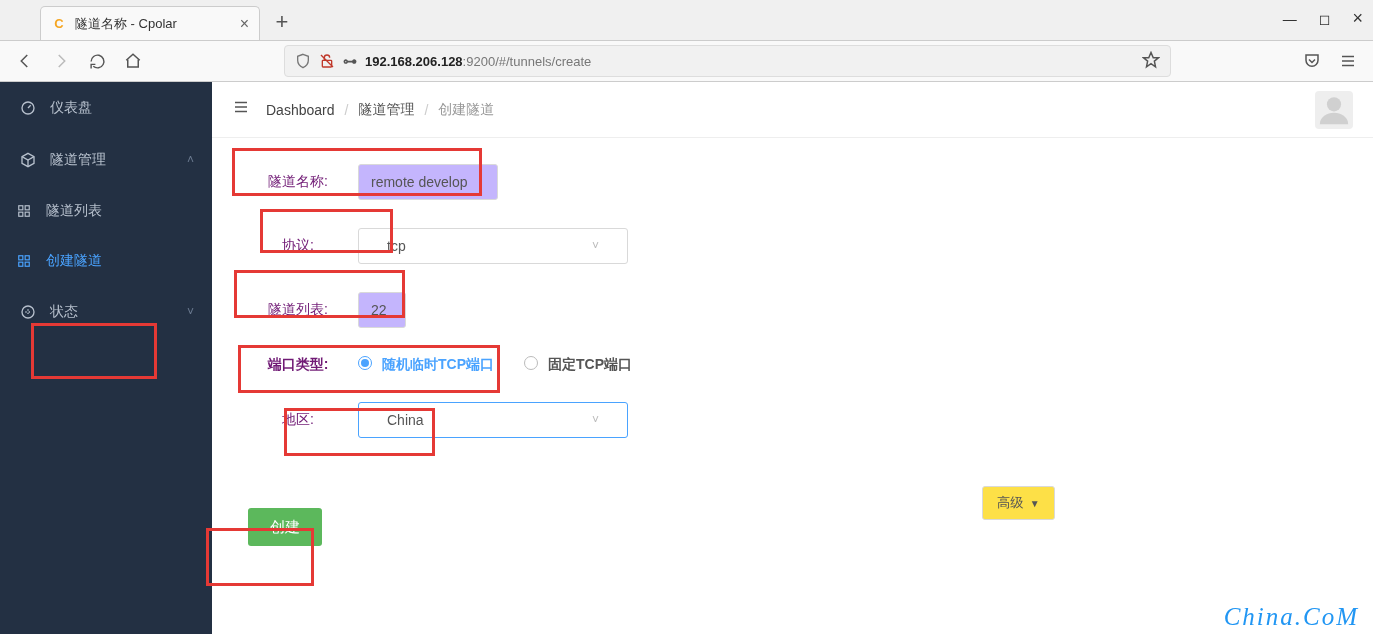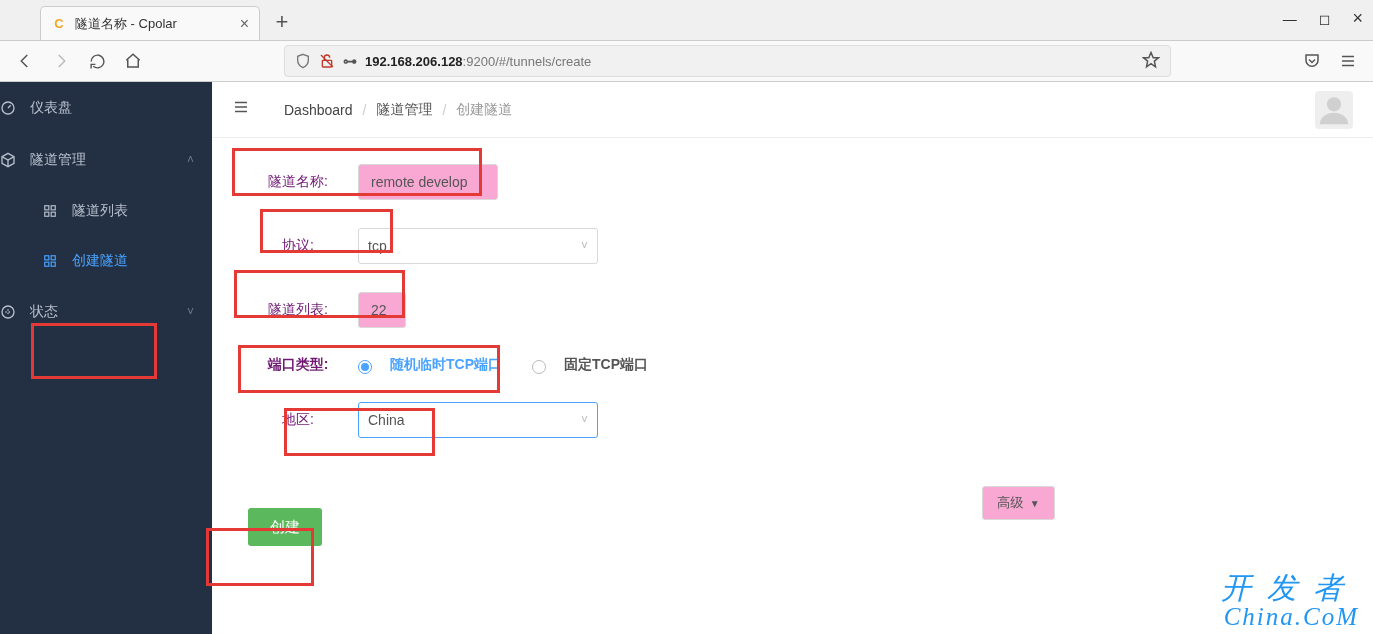--- a/index.html
+++ b/index.html
@@ -18,51 +18,51 @@
   .nav-bar { height:42px; border-top:1px solid #ccc; border-bottom:1px solid #ccc; background:#f9f9f9; display:flex; align-items:center; padding:0 10px; gap:6px;}
   .nav-btn { width:30px; height:30px; display:flex; align-items:center; justify-content:center; color:#555; border-radius:4px;}
   .nav-btn.disabled { color:#aaa;}
   .url-bar { flex:1; height:32px; background:#f1f1f1; border-radius:4px; display:flex; align-items:center; padding:0 10px; gap:8px; margin:0 120px 0 130px; border:1px solid #ddd;}
   .url-bar .url-text { font-size:13px; color:#222;}
   .url-bar .url-text .grey { color:#777;}
   
   
   .app { display:flex; height:552px; }
   .sidebar { width:212px; background:#233043; color:#b7c0cd; display:flex; flex-direction:column; padding-top:0;}
-  .side-item { height:52px; display:flex; align-items:center; gap:14px; font-size:14px; cursor:pointer; position:relative;}
-  .side-item.sub { padding-left:42px; height:50px; font-size:14px;}
+  .side-item { height:52px; display:flex; align-items:center; padding-left:20px; gap:14px; font-size:14px; cursor:pointer; position:relative;}
+  .side-item.sub { padding-left:16px; height:50px; font-size:14px;}
   .side-item .chev { margin-left:auto; margin-right:18px; color:#6b7a90; font-size:12px;}
   .side-item.active { color:#4aa3ff;}
   .side-icon { width:16px; height:16px; display:flex; align-items:center; justify-content:center; font-size:14px;}
   
   .main { flex:1; background:#fff; display:flex; flex-direction:column;}
-  .top-bar { height:56px; border-bottom:1px solid #eee; display:flex; align-items:center; padding:0 20px; gap:34px;}
+  .top-bar { height:56px; border-bottom:1px solid #eee; display:flex; align-items:center; padding:0 20px; gap:16px;}
   .menu-toggle { font-size:18px; color:#555;}
   .crumbs { display:flex; align-items:center; gap:10px; color:#999;}
   .crumbs a.root { color:#444;}
   .crumbs .sep { color:#ccc;}
   .crumbs .mid { color:#555;}
   .avatar { width:38px; height:38px; border-radius:4px; background:#eee; margin-left:auto; display:flex; align-items:center; justify-content:center;}
   
   .form-area { padding:26px 36px; position:relative;}
   .form-row { display:flex; align-items:center; margin-bottom:28px;}
   .form-row label { width:110px; text-align:center; padding-right:10px; color:#701a75;}
-  .form-input { height:36px; border:1px solid #d9d9d9; border-radius:3px; padding:0 12px; font-size:14px; color:#555; background:#f9a8d4;}
-  .select { height:36px; border:1px solid #d9d9d9; border-radius:3px; padding:0 9px; display:flex; align-items:center; width:240px; justify-content:space-between; color:#555;}
+  .form-input { height:36px; border:1px solid #d9d9d9; border-radius:3px; padding:0 12px; font-size:14px; color:#555; background:#c4b5fd;}
+  .select { height:36px; border:1px solid #d9d9d9; border-radius:3px; padding:0 28px; display:flex; align-items:center; width:270px; justify-content:space-between; color:#555;}
   .select .chev { color:#bbb; font-size:12px;}
   .select.region { border:1px solid #4aa3ff;}
   
   .radio-group { display:flex; align-items:center; gap:30px;}
-  .radio { display:flex; align-items:flex-end; gap:18px; color:#555;}
+  .radio { display:flex; align-items:flex-start; gap:10px; color:#555;}
   .radio.selected { color:#4aa3ff;}
   .radio .dot { width:14px; height:14px; border:1px solid #bbb; border-radius:50%; display:flex; align-items:center; justify-content:center;}
   .radio.selected .dot { border-color:#4aa3ff;}
   .radio.selected .dot::after { content:""; width:8px; height:8px; background:#4aa3ff; border-radius:50%;}
   
-  .adv-btn { height:34px; border:1px solid #d9d9d9; border-radius:3px; padding:0 14px; background:#f9a8d4; display:flex; align-items:center; gap:6px; color:#555; position:absolute; left:770px; top:348px;}
+  .adv-btn { height:34px; border:1px solid #d9d9d9; border-radius:3px; padding:0 14px; background:#fde047; display:flex; align-items:center; gap:6px; color:#555; position:absolute; left:770px; top:348px;}
   .submit-btn { height:38px; padding:0 22px; background:#5cb85c; color:#fff; border:none; border-radius:3px; font-size:15px;}
   
   
   .hl { position:absolute; border:3px solid #e53935; pointer-events:none;}
   
   .watermark { position:absolute; right:14px; bottom:4px; text-align:right; color:#2196f3; font-family:"SimSun","STSong",serif; font-size:30px; font-style:italic; letter-spacing:16px; line-height:1.05; font-weight:400;}
   .watermark .line2 { font-size:25px; letter-spacing:2px; font-style:italic; font-family:Georgia,serif;}
 </style>
 </head>
 <body>
@@ -271,15 +271,14 @@
       <div class="hl" style="left:26px; top:207px; width:262px; height:48px;"></div>
       <div class="hl" style="left:72px; top:270px; width:151px; height:48px;"></div>
       <div class="hl" style="left:-6px; top:390px; width:108px; height:58px;"></div>
     </div>
   </div>
 </div>
 
 <div class="hl" style="left:31px; top:323px; width:126px; height:56px;"></div>
 
 <div class="watermark">
-  <div>开发者</div>
   <div class="line2">China.CoM</div>
 </div>
 
 </body></html>

